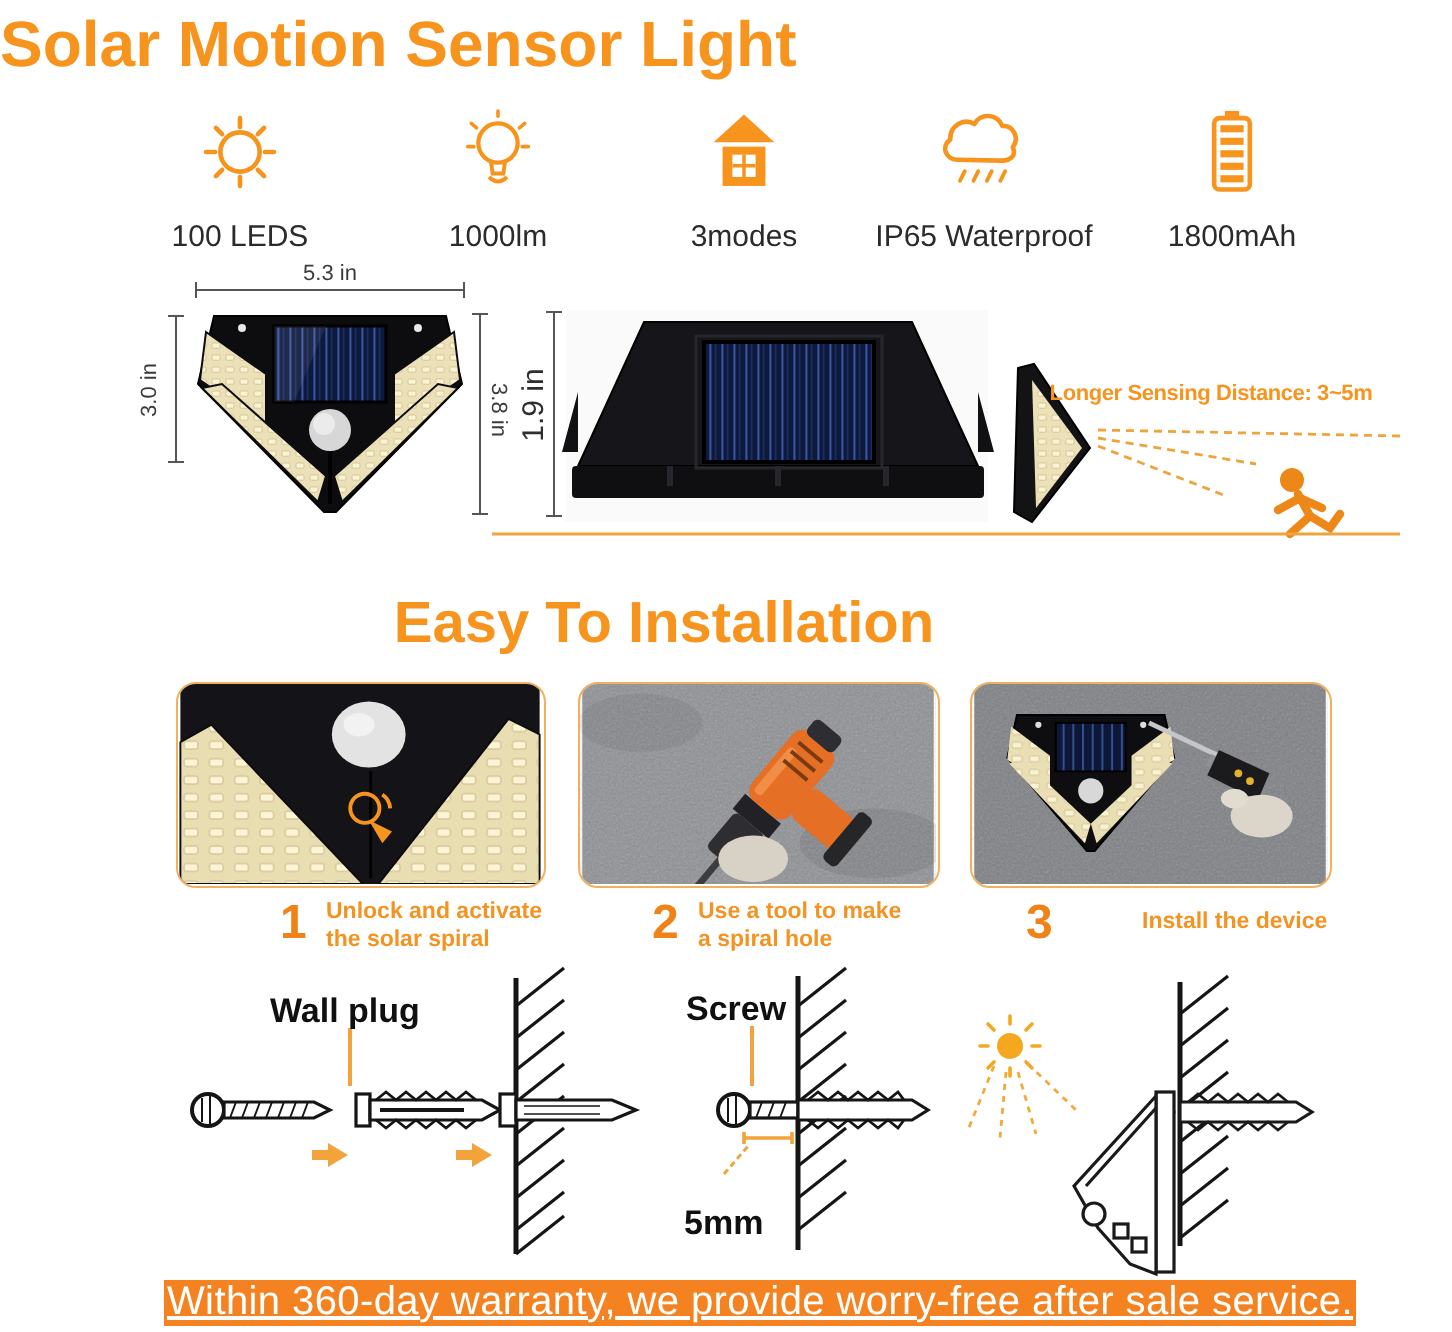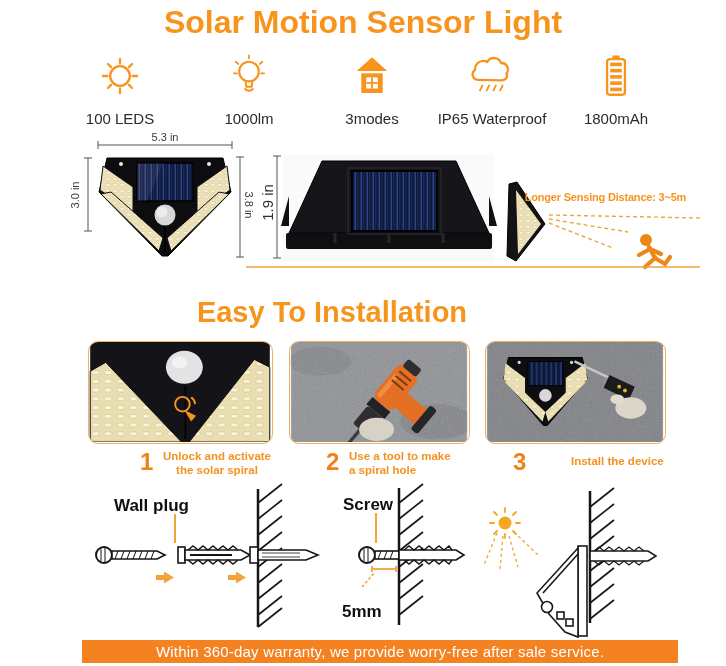--- a/index.html
+++ b/index.html
@@ -1,37 +1,37 @@
 <!DOCTYPE html>
 <html><head>
 <meta charset="utf-8">
 <style>
   html,body{margin:0;padding:0;background:#ffffff;}
   .canvas{position:relative;width:726px;height:666px;background:#ffffff;overflow:hidden;
           font-family:"Liberation Sans",sans-serif;}
   .abs{position:absolute;}
-  .title{left:0;top:4px;width:726px;text-align:center;font-size:32px;font-weight:700;
+  .title{left:0;top:4px;width:726px;font-size:32px;font-weight:700;
          color:#F7941E;letter-spacing:0px;}
   .feature{top:50px;width:124px;text-align:center;}
   .feature .fi{height:52px;display:flex;align-items:center;justify-content:center;}
   .feature .fl{margin-top:8px;font-size:15px;color:#2b2b2b;}
   .dim{font-size:11px;color:#3a3a3a;text-align:center;}
   .dim-rot-l{transform:rotate(-90deg);transform-origin:center;}
   .dim-rot-r{transform:rotate(90deg);transform-origin:center;}
   .dim-depth{font-size:15px;color:#2f2f2f;}
   .sensing{font-size:11px;font-weight:700;color:#F79420;letter-spacing:-0.2px;}
   .heading2{left:0;top:296px;width:664px;text-align:center;font-size:29px;font-weight:700;color:#F7941E;}
   .photo{top:341px;height:103px;border-radius:10px;overflow:hidden;border:1.5px solid #F2B05E;box-sizing:border-box;}
   .photo svg{display:block;}
   .stepnum{top:448px;font-size:24px;font-weight:700;color:#EF8318;}
   .steptxt{top:450px;font-size:11.5px;font-weight:700;color:#F39321;line-height:1.18;}
   .mlabel{font-size:17px;font-weight:700;color:#101010;}
   .mlabel2{font-size:17px;font-weight:600;color:#101010;margin-top:14px;}
   .banner{left:82px;top:640px;width:596px;height:23px;background:#F58220;text-align:center;}
-  .banner span{font-size:15px;color:#ffffff;line-height:23px;letter-spacing:0.2px;}
+  .banner span{font-size:20px;color:#ffffff;line-height:23px;letter-spacing:0.2px;text-decoration:underline;}
 </style>
 </head>
 <body>
 
 <div class="canvas">
 
   <div class="abs title">Solar Motion Sensor Light</div>
 
   <div class="abs feature" style="left:58px;">
     <div class="fi">
@@ -297,21 +297,21 @@
         <polygon points="126,34 152,46 146,60 120,47" fill="#1b1b1e"></polygon>
         <circle cx="136" cy="46" r="2" fill="#e3b32a"></circle>
           <circle cx="142" cy="50" r="2" fill="#e3b32a"></circle>
       </g>
       <ellipse cx="148" cy="68" rx="16" ry="11" fill="#dcd6ca"></ellipse>
       <ellipse cx="134" cy="59" rx="7" ry="5" fill="#e2dccf"></ellipse>
     </svg>
   </div>
 
   <div class="abs stepnum" style="left:140px;">1</div>
-  <div class="abs steptxt" style="left:163px;text-align:center;">
+  <div class="abs steptxt" style="left:163px;">
     <div>Unlock and activate</div>
     <div>the solar spiral</div>
   </div>
   <div class="abs stepnum" style="left:326px;">2</div>
   <div class="abs steptxt" style="left:349px;">
     <div>Use a tool to make</div>
     <div>a spiral hole</div>
   </div>
   <div class="abs stepnum" style="left:513px;">3</div>
   <div class="abs steptxt" style="left:537px;top:455px;margin-left:34px;">
@@ -458,21 +458,21 @@
       <polyline points="534,78 539,82 544,78 549,82 554,78 559,82 564,78 569,82 574,78 579,82 584,78" fill="none" stroke-width="1.3"></polyline>
       <rect x="518" y="63" width="9" height="90"></rect>
       <path d="M518,65 L477,110 L489,131 L505,149 L518,154 Z"></path>
       <path d="M518,71 L483,110" fill="none"></path>
       <circle cx="487" cy="124" r="5.5"></circle>
       <rect x="497" y="129" width="7" height="7"></rect>
       <rect x="506" y="136" width="7" height="7"></rect>
     </g>
   </svg>
 
-  <div class="abs mlabel" style="left:114px;top:496px;">Wall plug</div>
+  <div class="abs mlabel" style="left:135px;top:496px;">Wall plug</div>
   <div class="abs mlabel" style="left:343px;top:495px;">Screw</div>
   <div class="abs mlabel2" style="left:342px;top:588px;">5mm</div>
 
   <div class="abs banner">
     <span>Within 360-day warranty, we provide worry-free after sale service.</span>
   </div>
 
 </div>
 
 </body></html>

